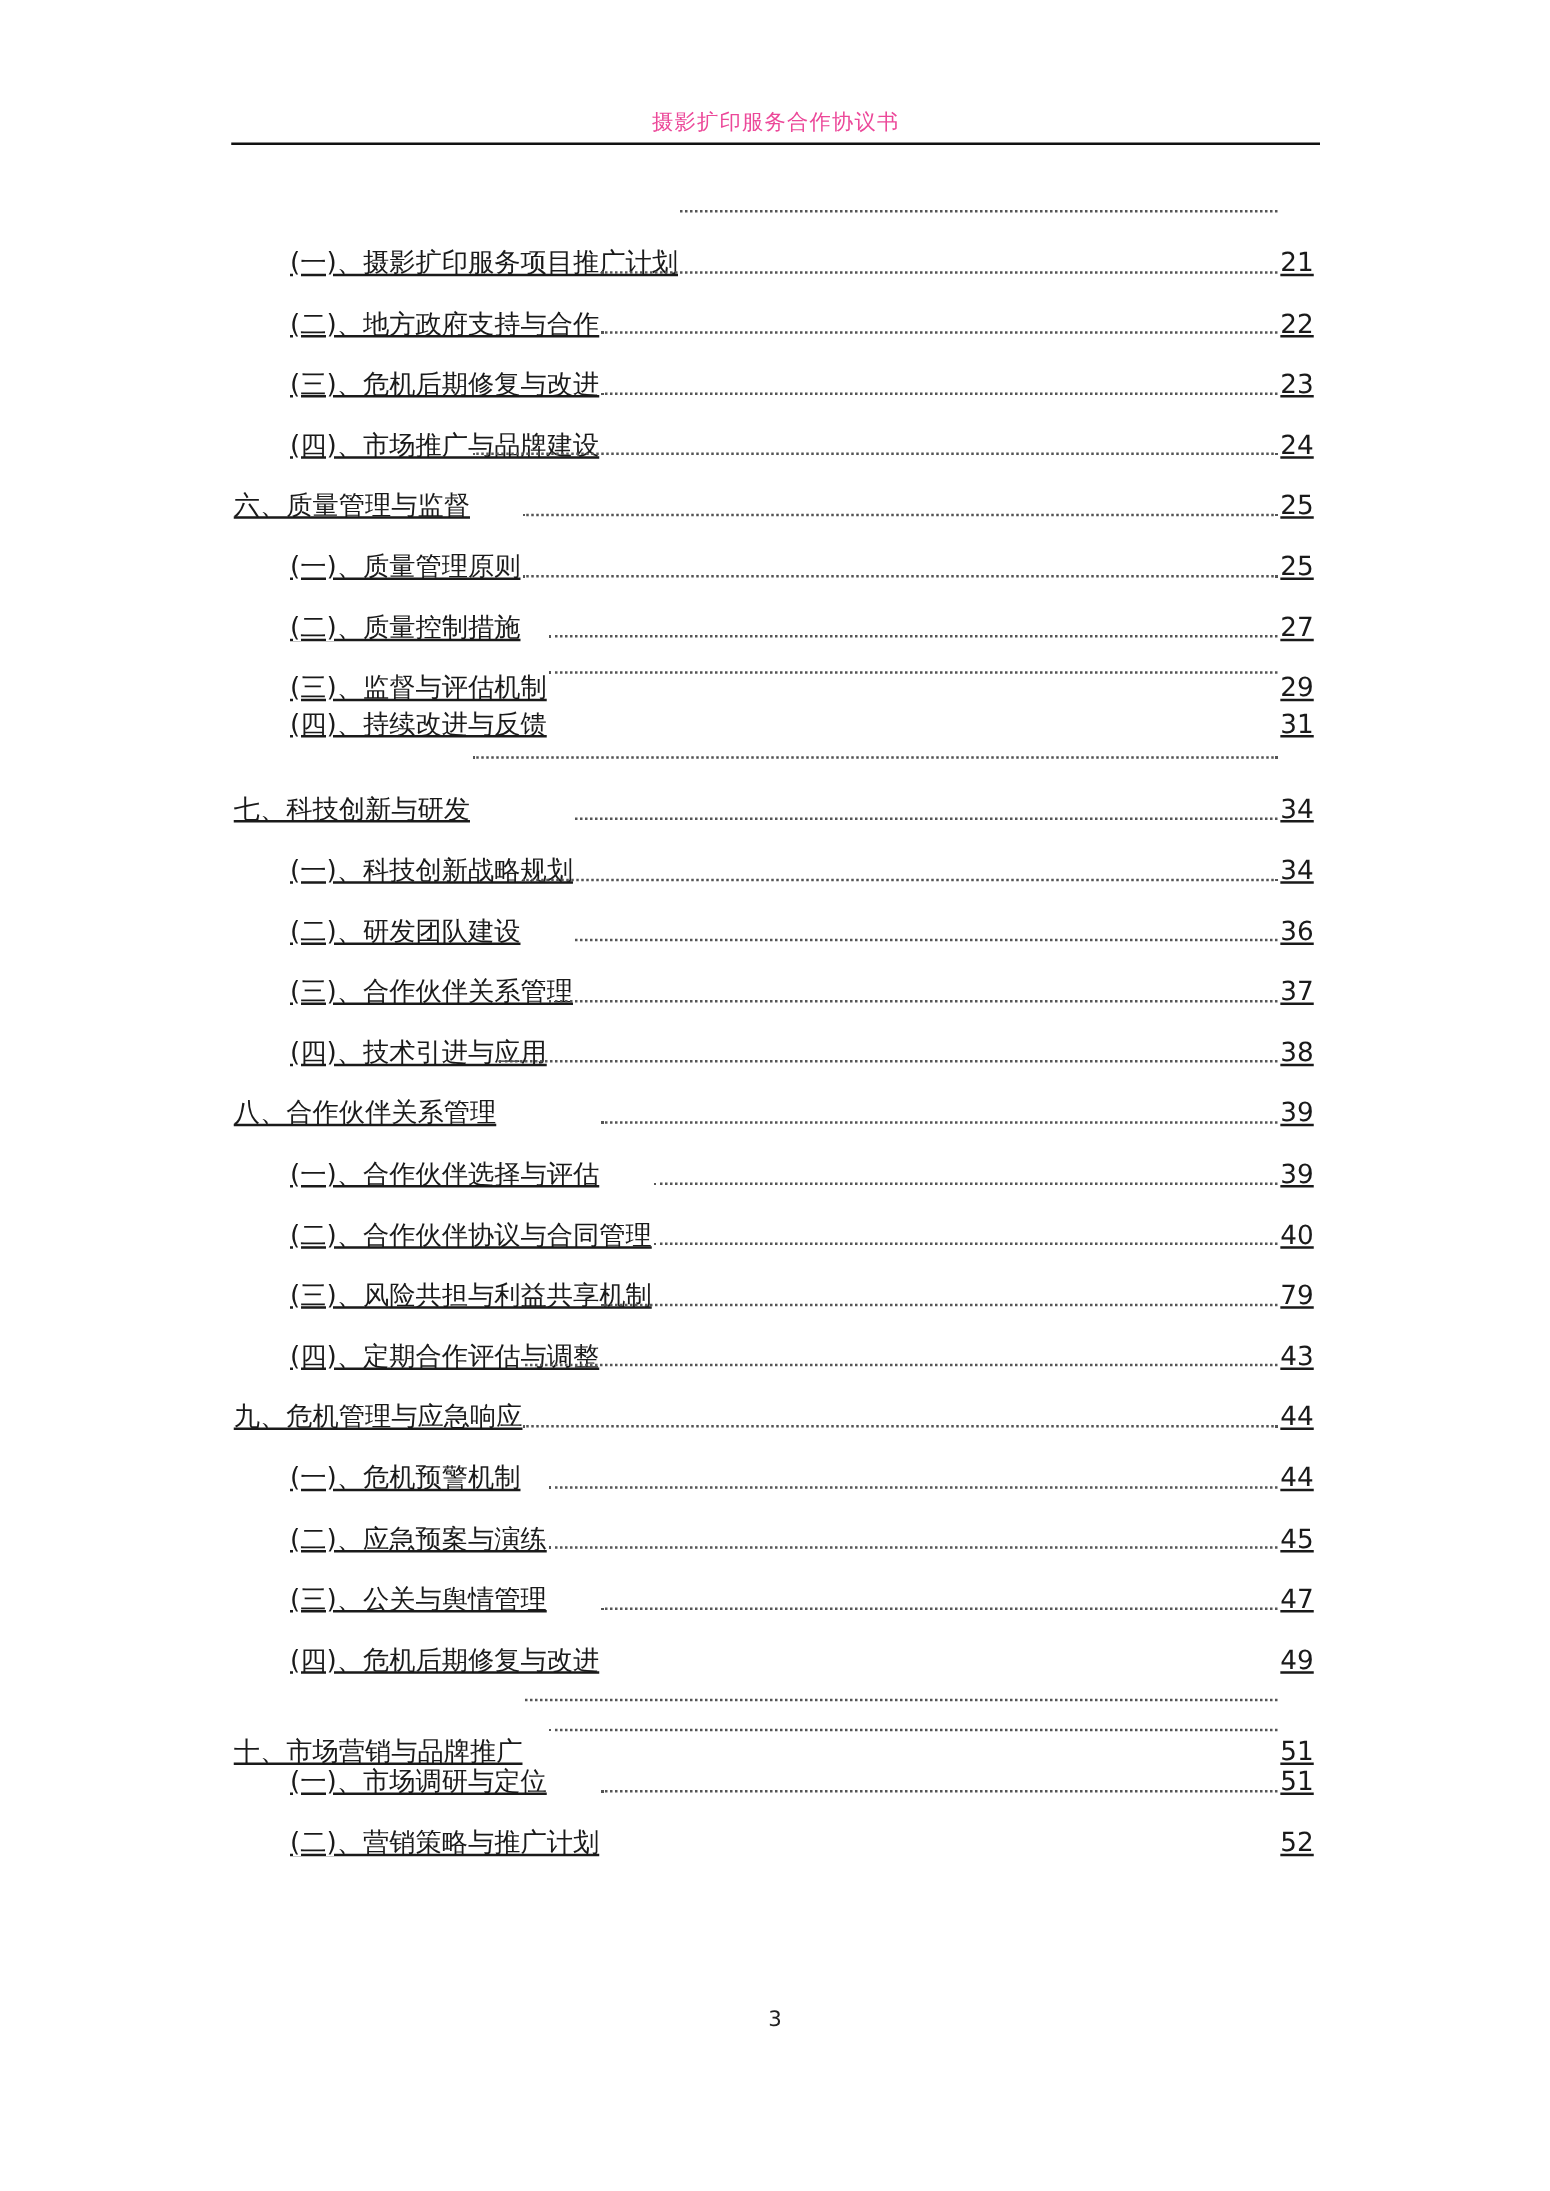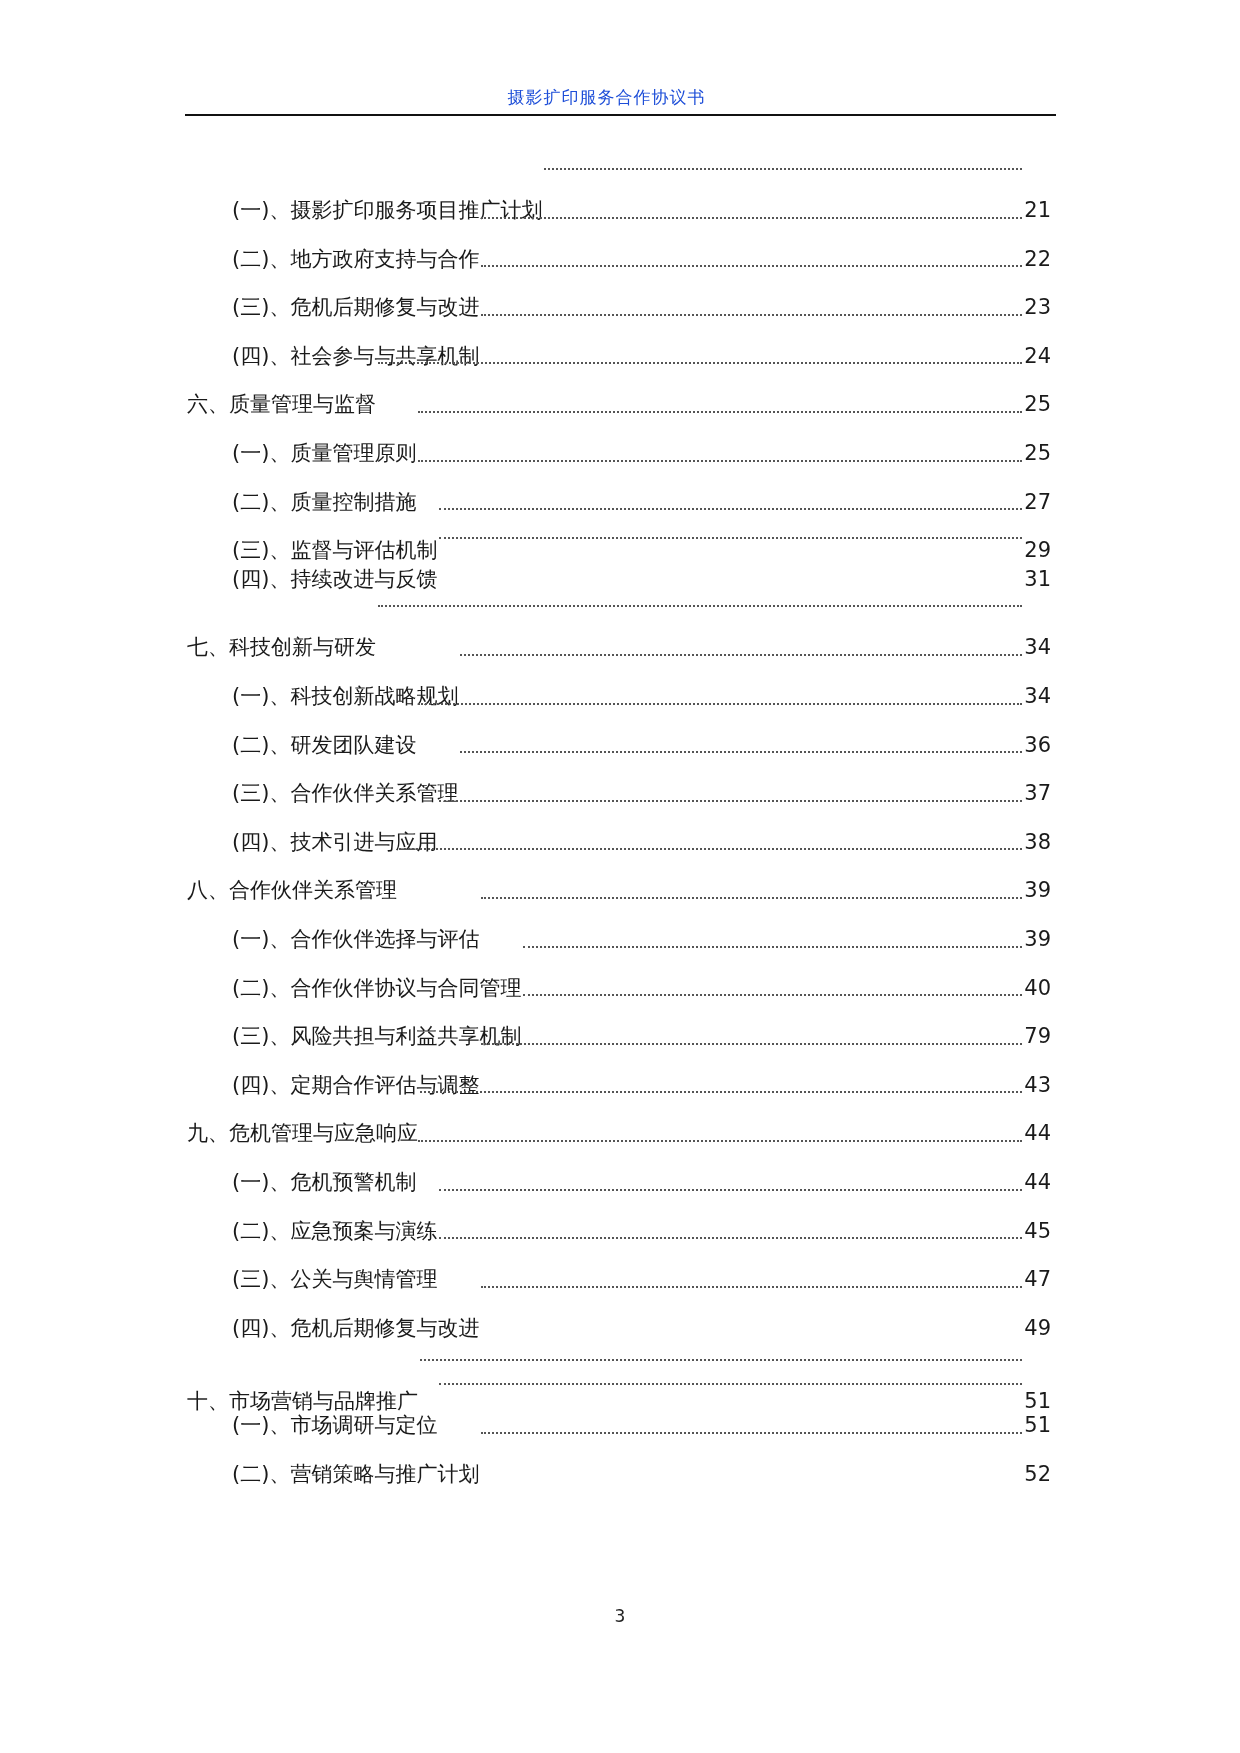--- a/index.html
+++ b/index.html
@@ -2,34 +2,34 @@
 <html><head>
   <meta charset="utf-8">
   <style>
     html, body { margin: 0; padding: 0; background: #ffffff; }
     body {
       width: 1240px; height: 1753px; position: relative; overflow: hidden;
       font-family: "DejaVu Sans", "Liberation Sans", sans-serif;
       color: #1a1a1a;
     }
     .page-header {
-      position: absolute; left: 171px; top: 86px; width: 871px;
+      position: absolute; left: 185px; top: 86px; width: 871px;
       text-align: center; font-size: 17px; letter-spacing: 1px;
-      color: #1d4ed8;
+      color: #ec4899;
     }
     .header-rule {
       position: absolute; left: 185px; top: 114px; width: 871px; height: 2px;
       background: #111;
     }
     .toc {
       position: absolute; left: 0; top: 147px; width: 1240px;
     }
     .toc-row {
       position: absolute; display: flex; align-items: baseline;
-      height: 30px; font-size: 21px; line-height: 30px;
+      height: 30px; font-size: 21px; line-height: 30px; text-decoration: underline;
     }
     .toc-row.level-1 { left: 187px; width: 864px; }
     .toc-row.level-2 { left: 232px; width: 819px; }
     .toc-title { white-space: nowrap; flex: 0 0 auto; }
     .toc-leader {
       flex: 1 1 auto; margin: 0 2px;
       border-bottom: 2px dotted #555;
       height: 0; align-self: flex-end; margin-bottom: 7px;
     }
     .toc-page { flex: 0 0 auto; white-space: nowrap; margin-top: 48px; }
@@ -54,21 +54,21 @@
       <span class="toc-title">(二)、地方政府支持与合作</span>
       <span class="toc-leader"></span>
       <span class="toc-page">22</span>
     </div>
   <div class="toc-row level-2" style="top:97.2px">
       <span class="toc-title">(三)、危机后期修复与改进</span>
       <span class="toc-leader"></span>
       <span class="toc-page">23</span>
     </div>
   <div class="toc-row level-2" style="top:145.8px">
-      <span class="toc-title">(四)、社会参与与共享机制</span>
+      <span class="toc-title">(四)、市场推广与品牌建设</span>
       <span class="toc-leader"></span>
       <span class="toc-page">24</span>
     </div>
   <div class="toc-row level-1" style="top:194.4px">
       <span class="toc-title">六、质量管理与监督</span>
       <span class="toc-leader"></span>
       <span class="toc-page">25</span>
     </div>
   <div class="toc-row level-2" style="top:243px">
       <span class="toc-title">(一)、质量管理原则</span>

